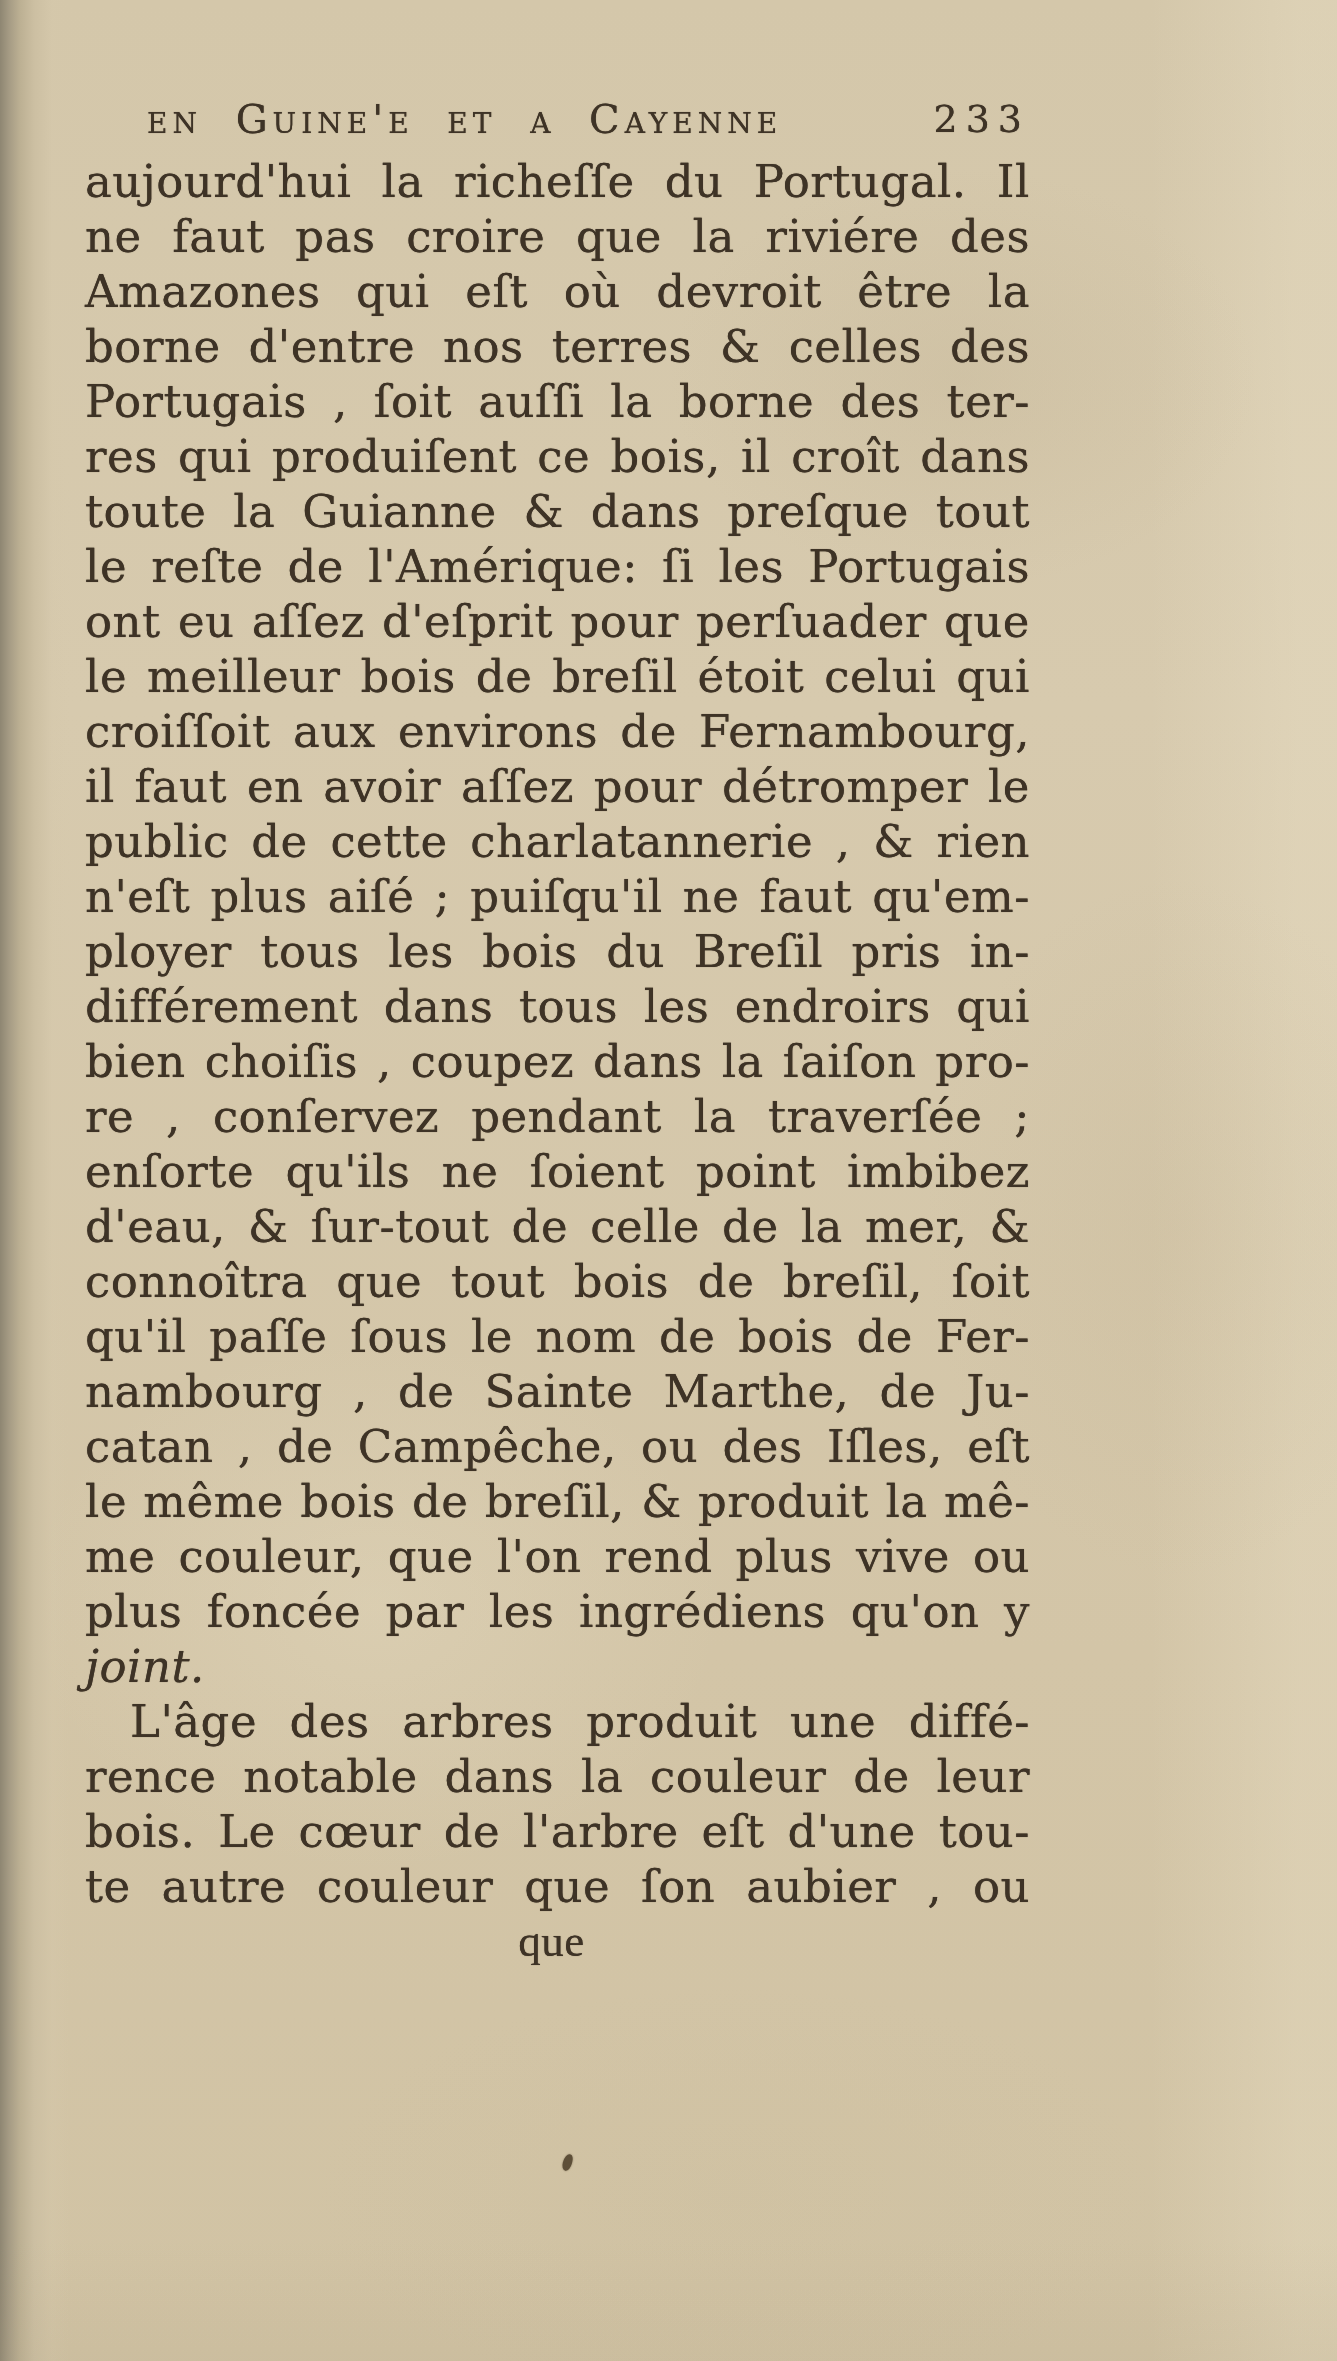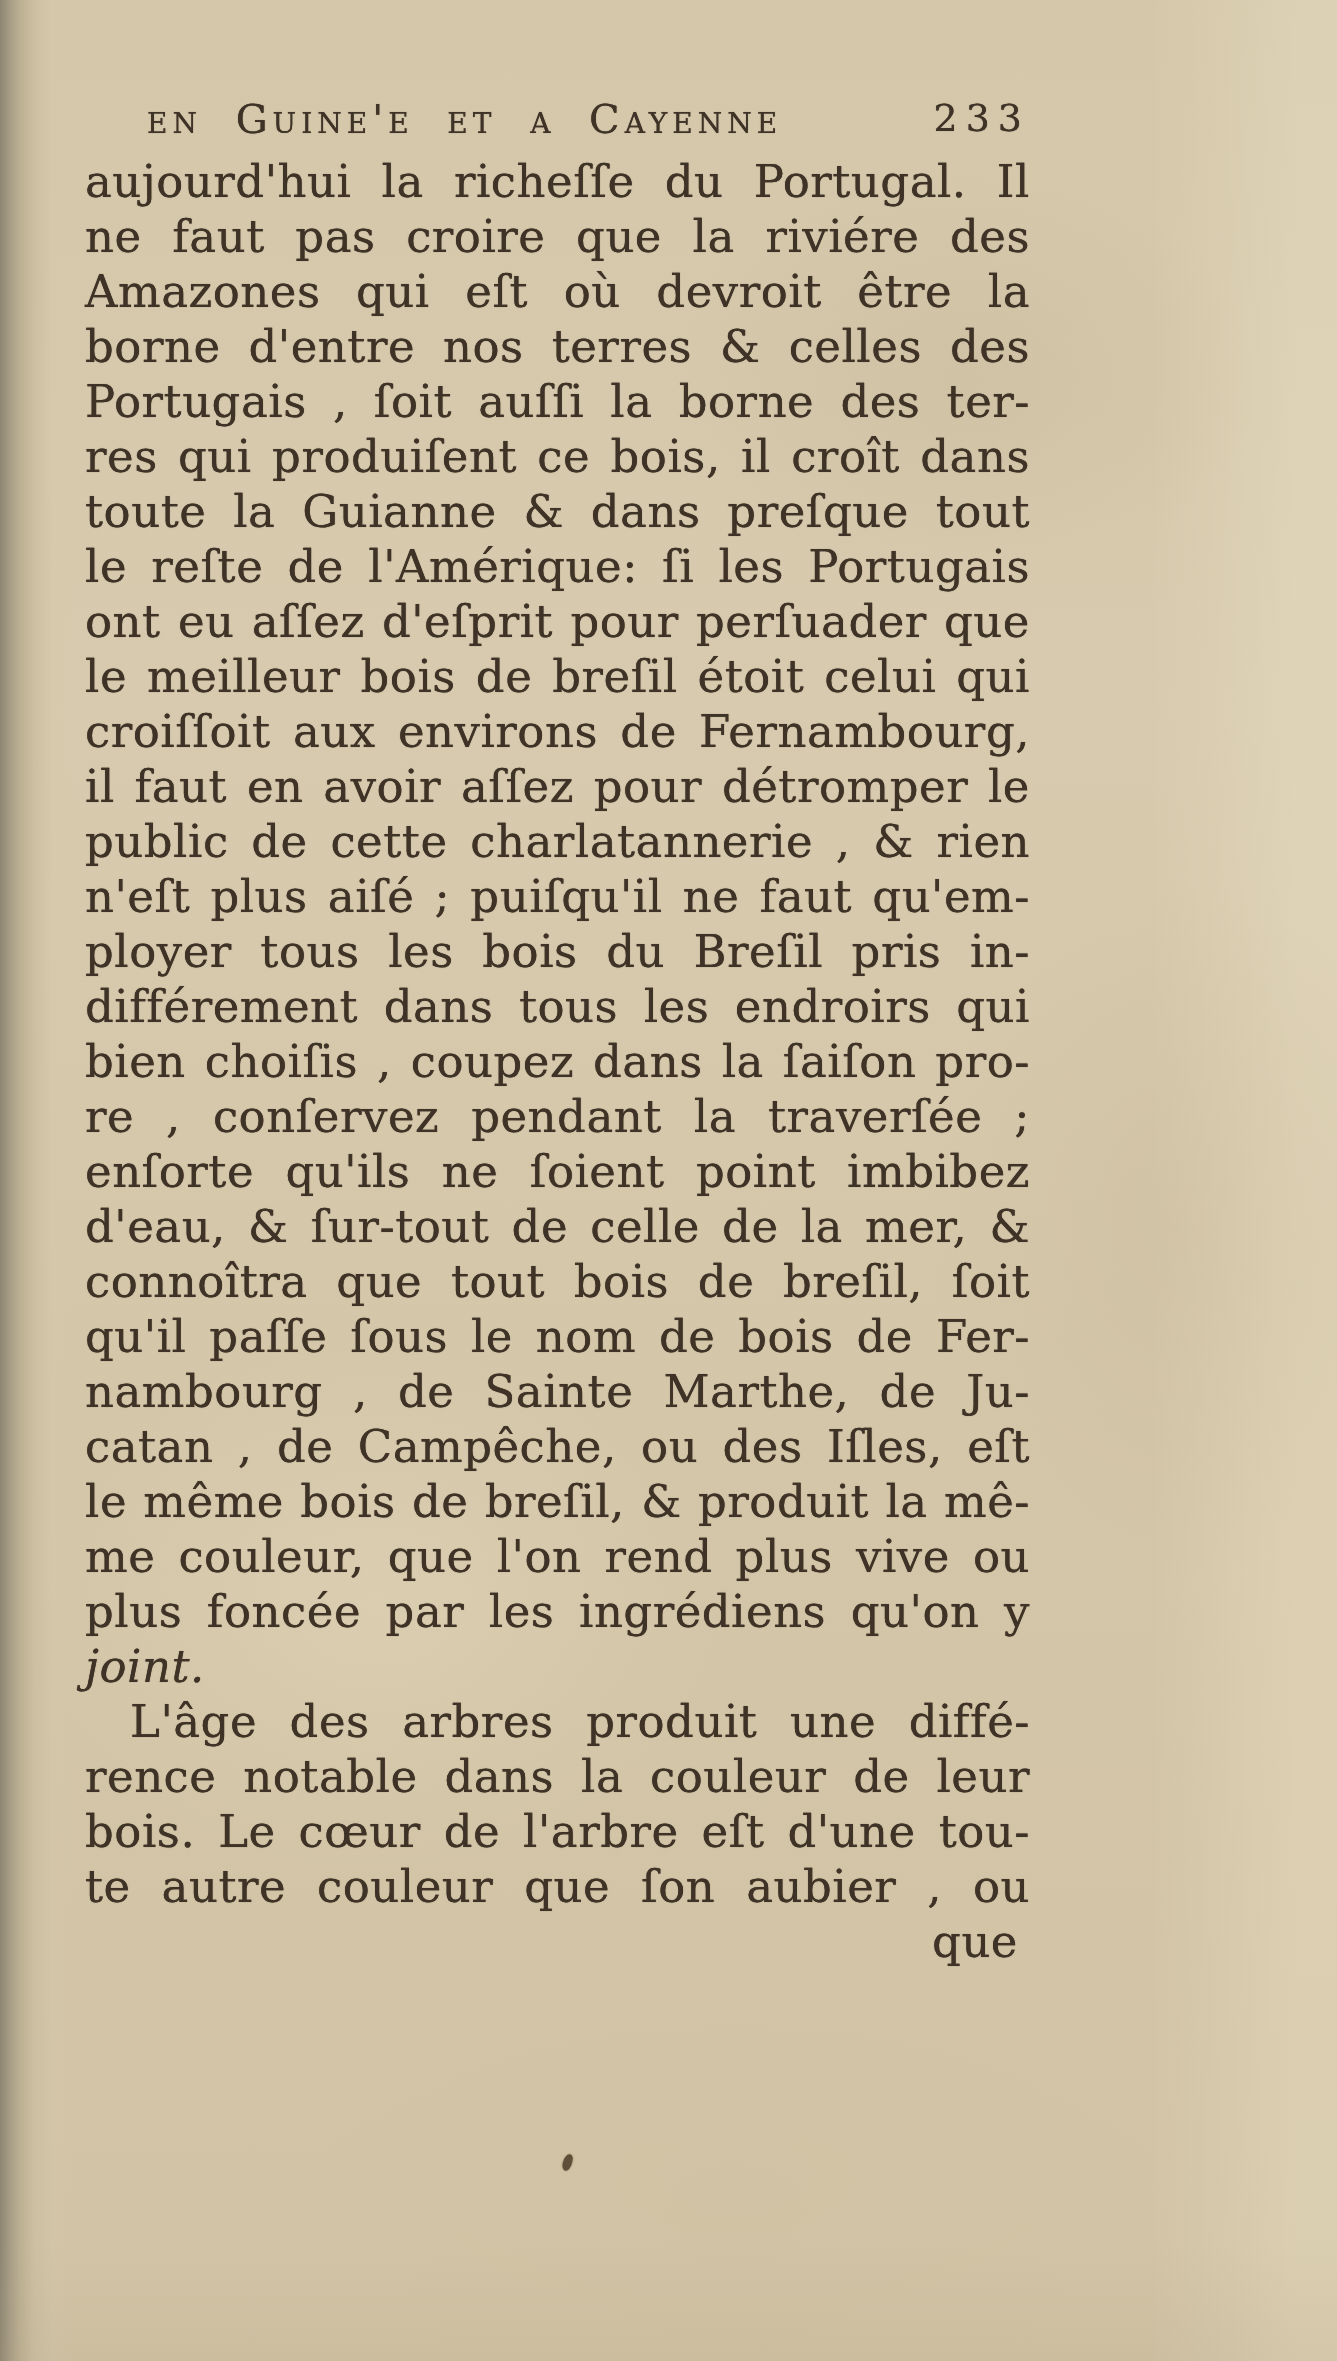--- a/index.html
+++ b/index.html
@@ -29,21 +29,21 @@
     background:linear-gradient(90deg,
       #8e8672 0px, #a59b84 9px, #bcb093 20px, #ccbfa2 34px,
       rgba(213,200,171,0.35) 52px, rgba(213,200,171,0) 70px);
   }
   .bottom-shade{
     position:absolute;left:0;right:0;bottom:0;height:120px;
     background:linear-gradient(180deg, rgba(170,155,125,0) 0%, rgba(170,155,125,0.14) 100%);
   }
   .header{
     position:absolute;left:85px;top:96px;width:945px;
-    display:flex;align-items:flex-start;justify-content:space-between;
+    display:flex;align-items:center;justify-content:space-between;
     color:var(--ink);
   }
   .running-head{
     margin-left:62px;
     font-size:40px;
     font-variant:small-caps;
     letter-spacing:5px;
     word-spacing:16px;
     text-shadow:0 0 0.7px currentColor;
     white-space:nowrap;
@@ -70,22 +70,23 @@
   }
   .line.short{
     text-align-last:left;
     font-style:italic;
   }
   .line.indent{
     text-indent:45px;
   }
   .catchword-row{
     height:55px;
-    text-align:right;
+    text-align:center;
     padding-right:12px;
+    font-family:Liberation Serif, serif;
   }
   .ink-speck{
     position:absolute;left:563px;top:2154px;width:9px;height:17px;
     background:#4a3b26;border-radius:60% 40% 55% 45%;
     transform:rotate(14deg);
     opacity:0.85;
     box-shadow:0 0 2px rgba(74,59,38,0.6);
   }
 </style>
 </head>

